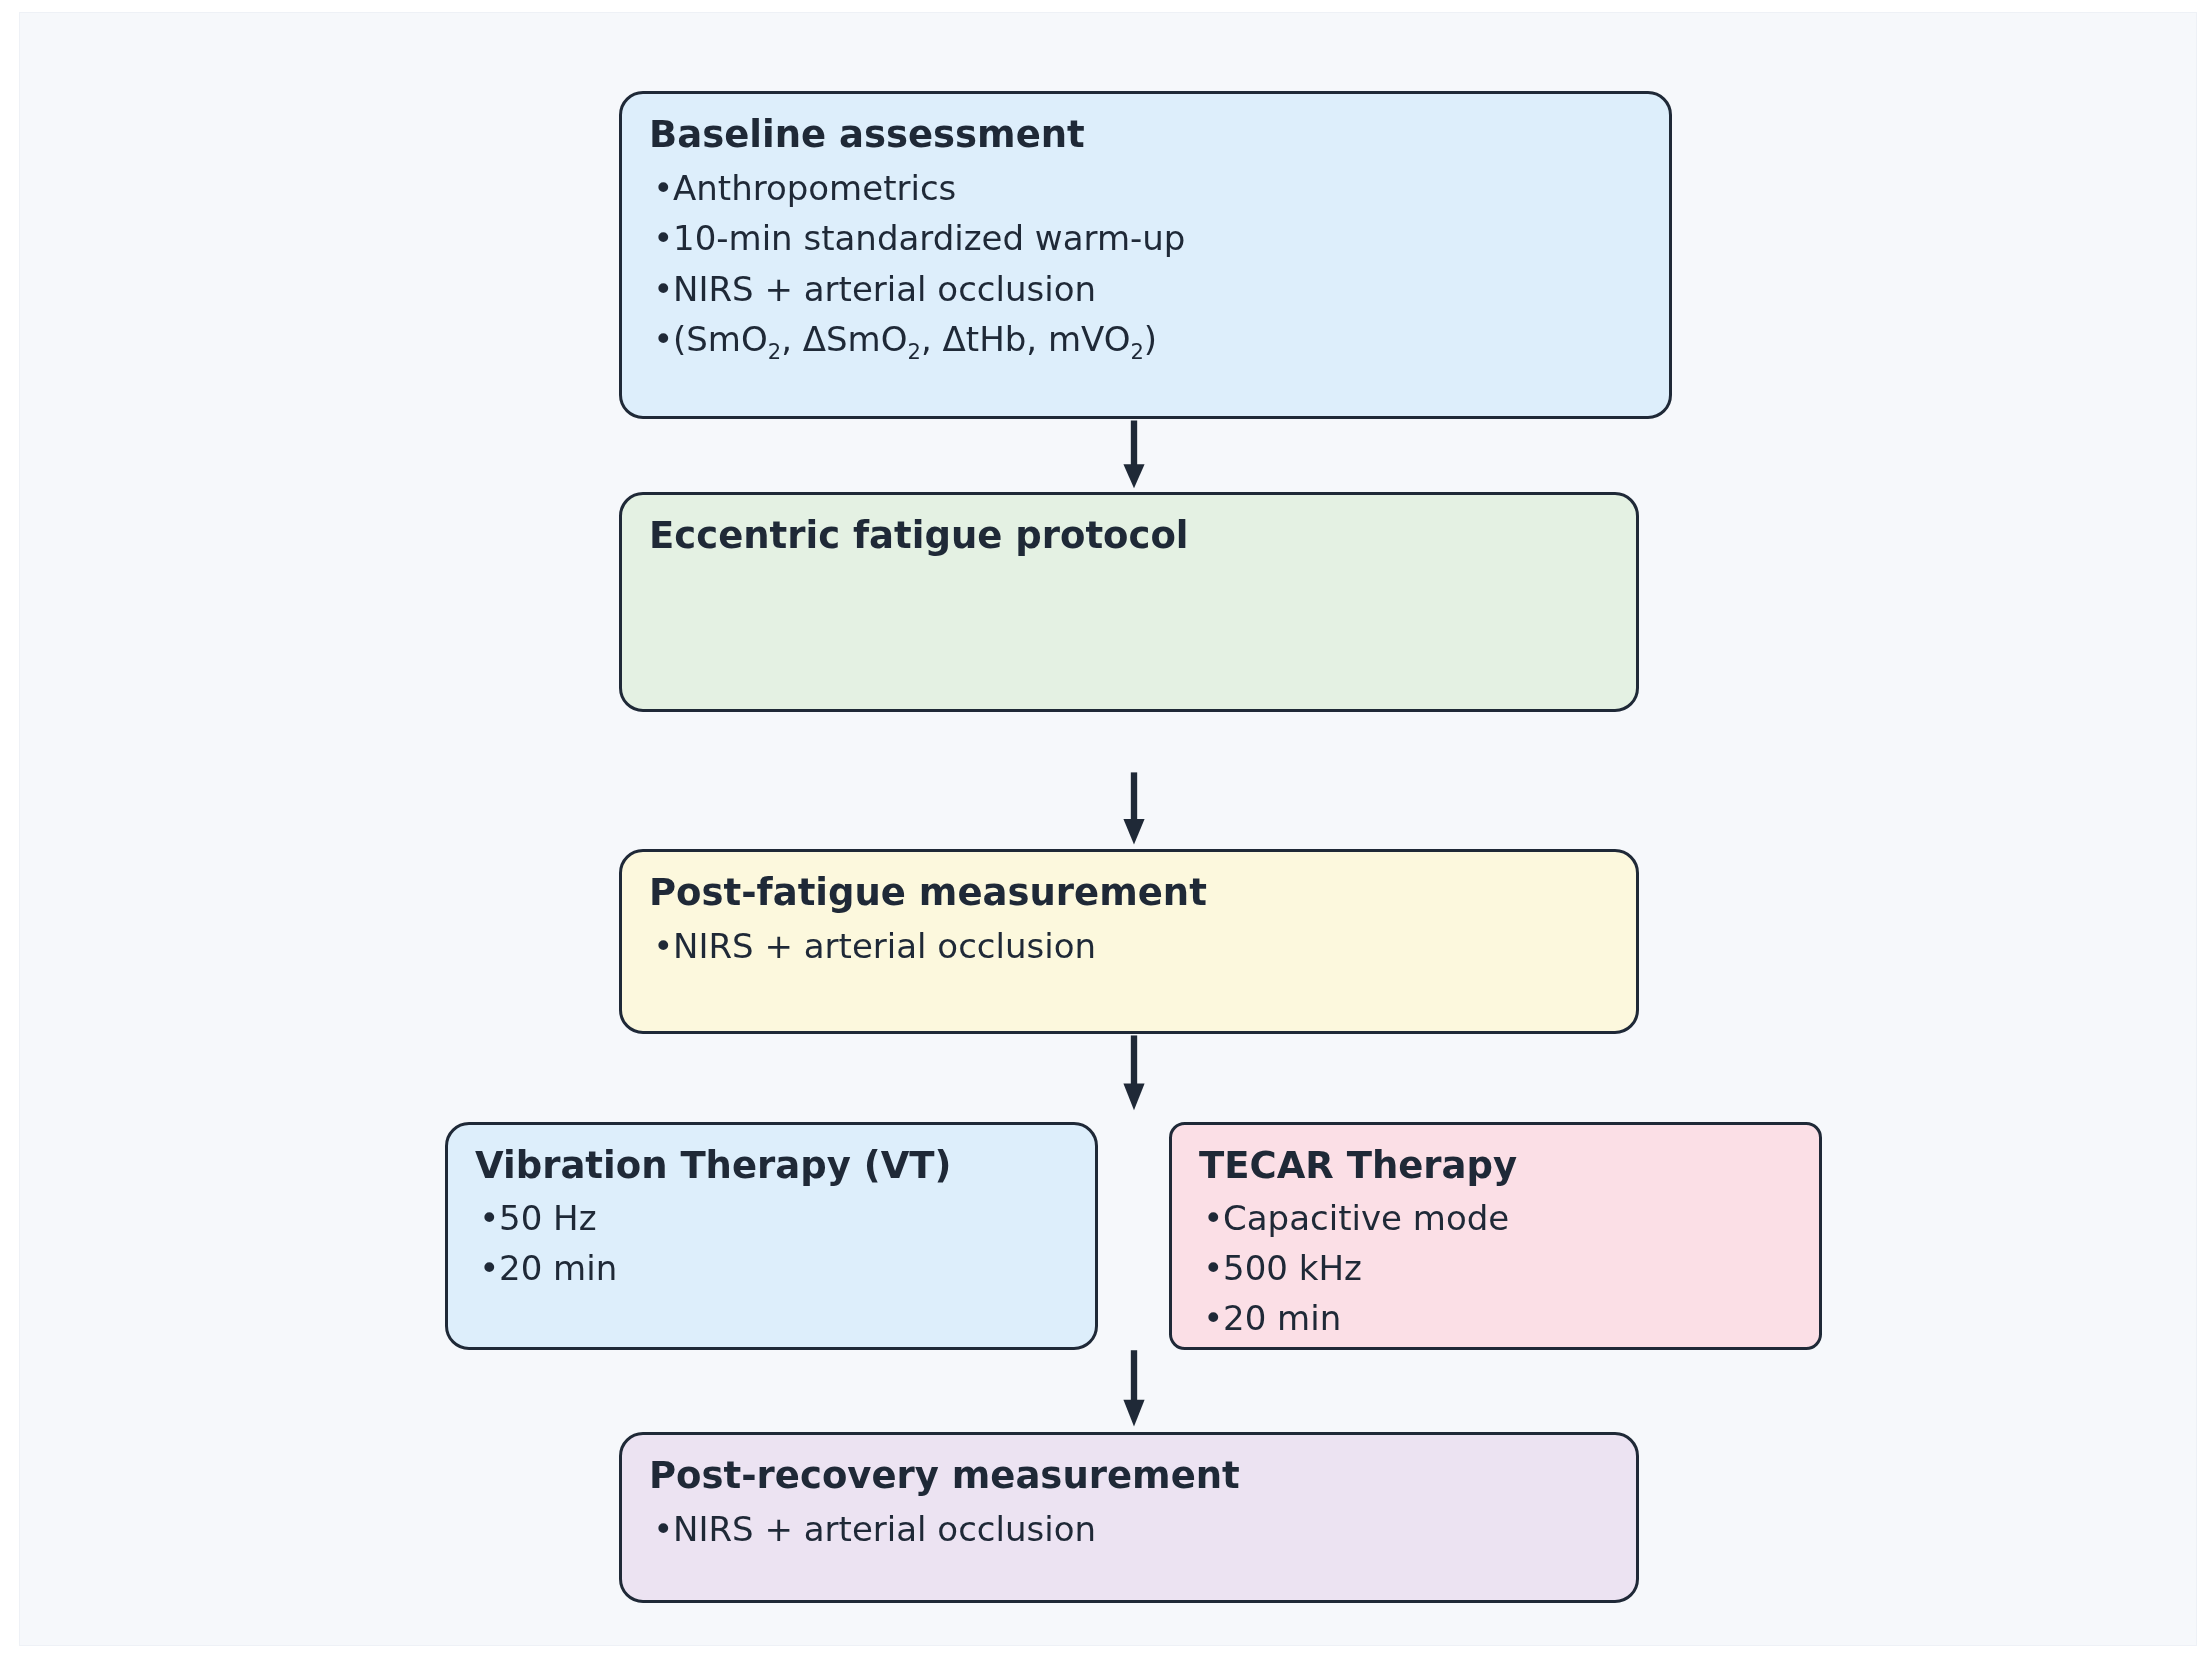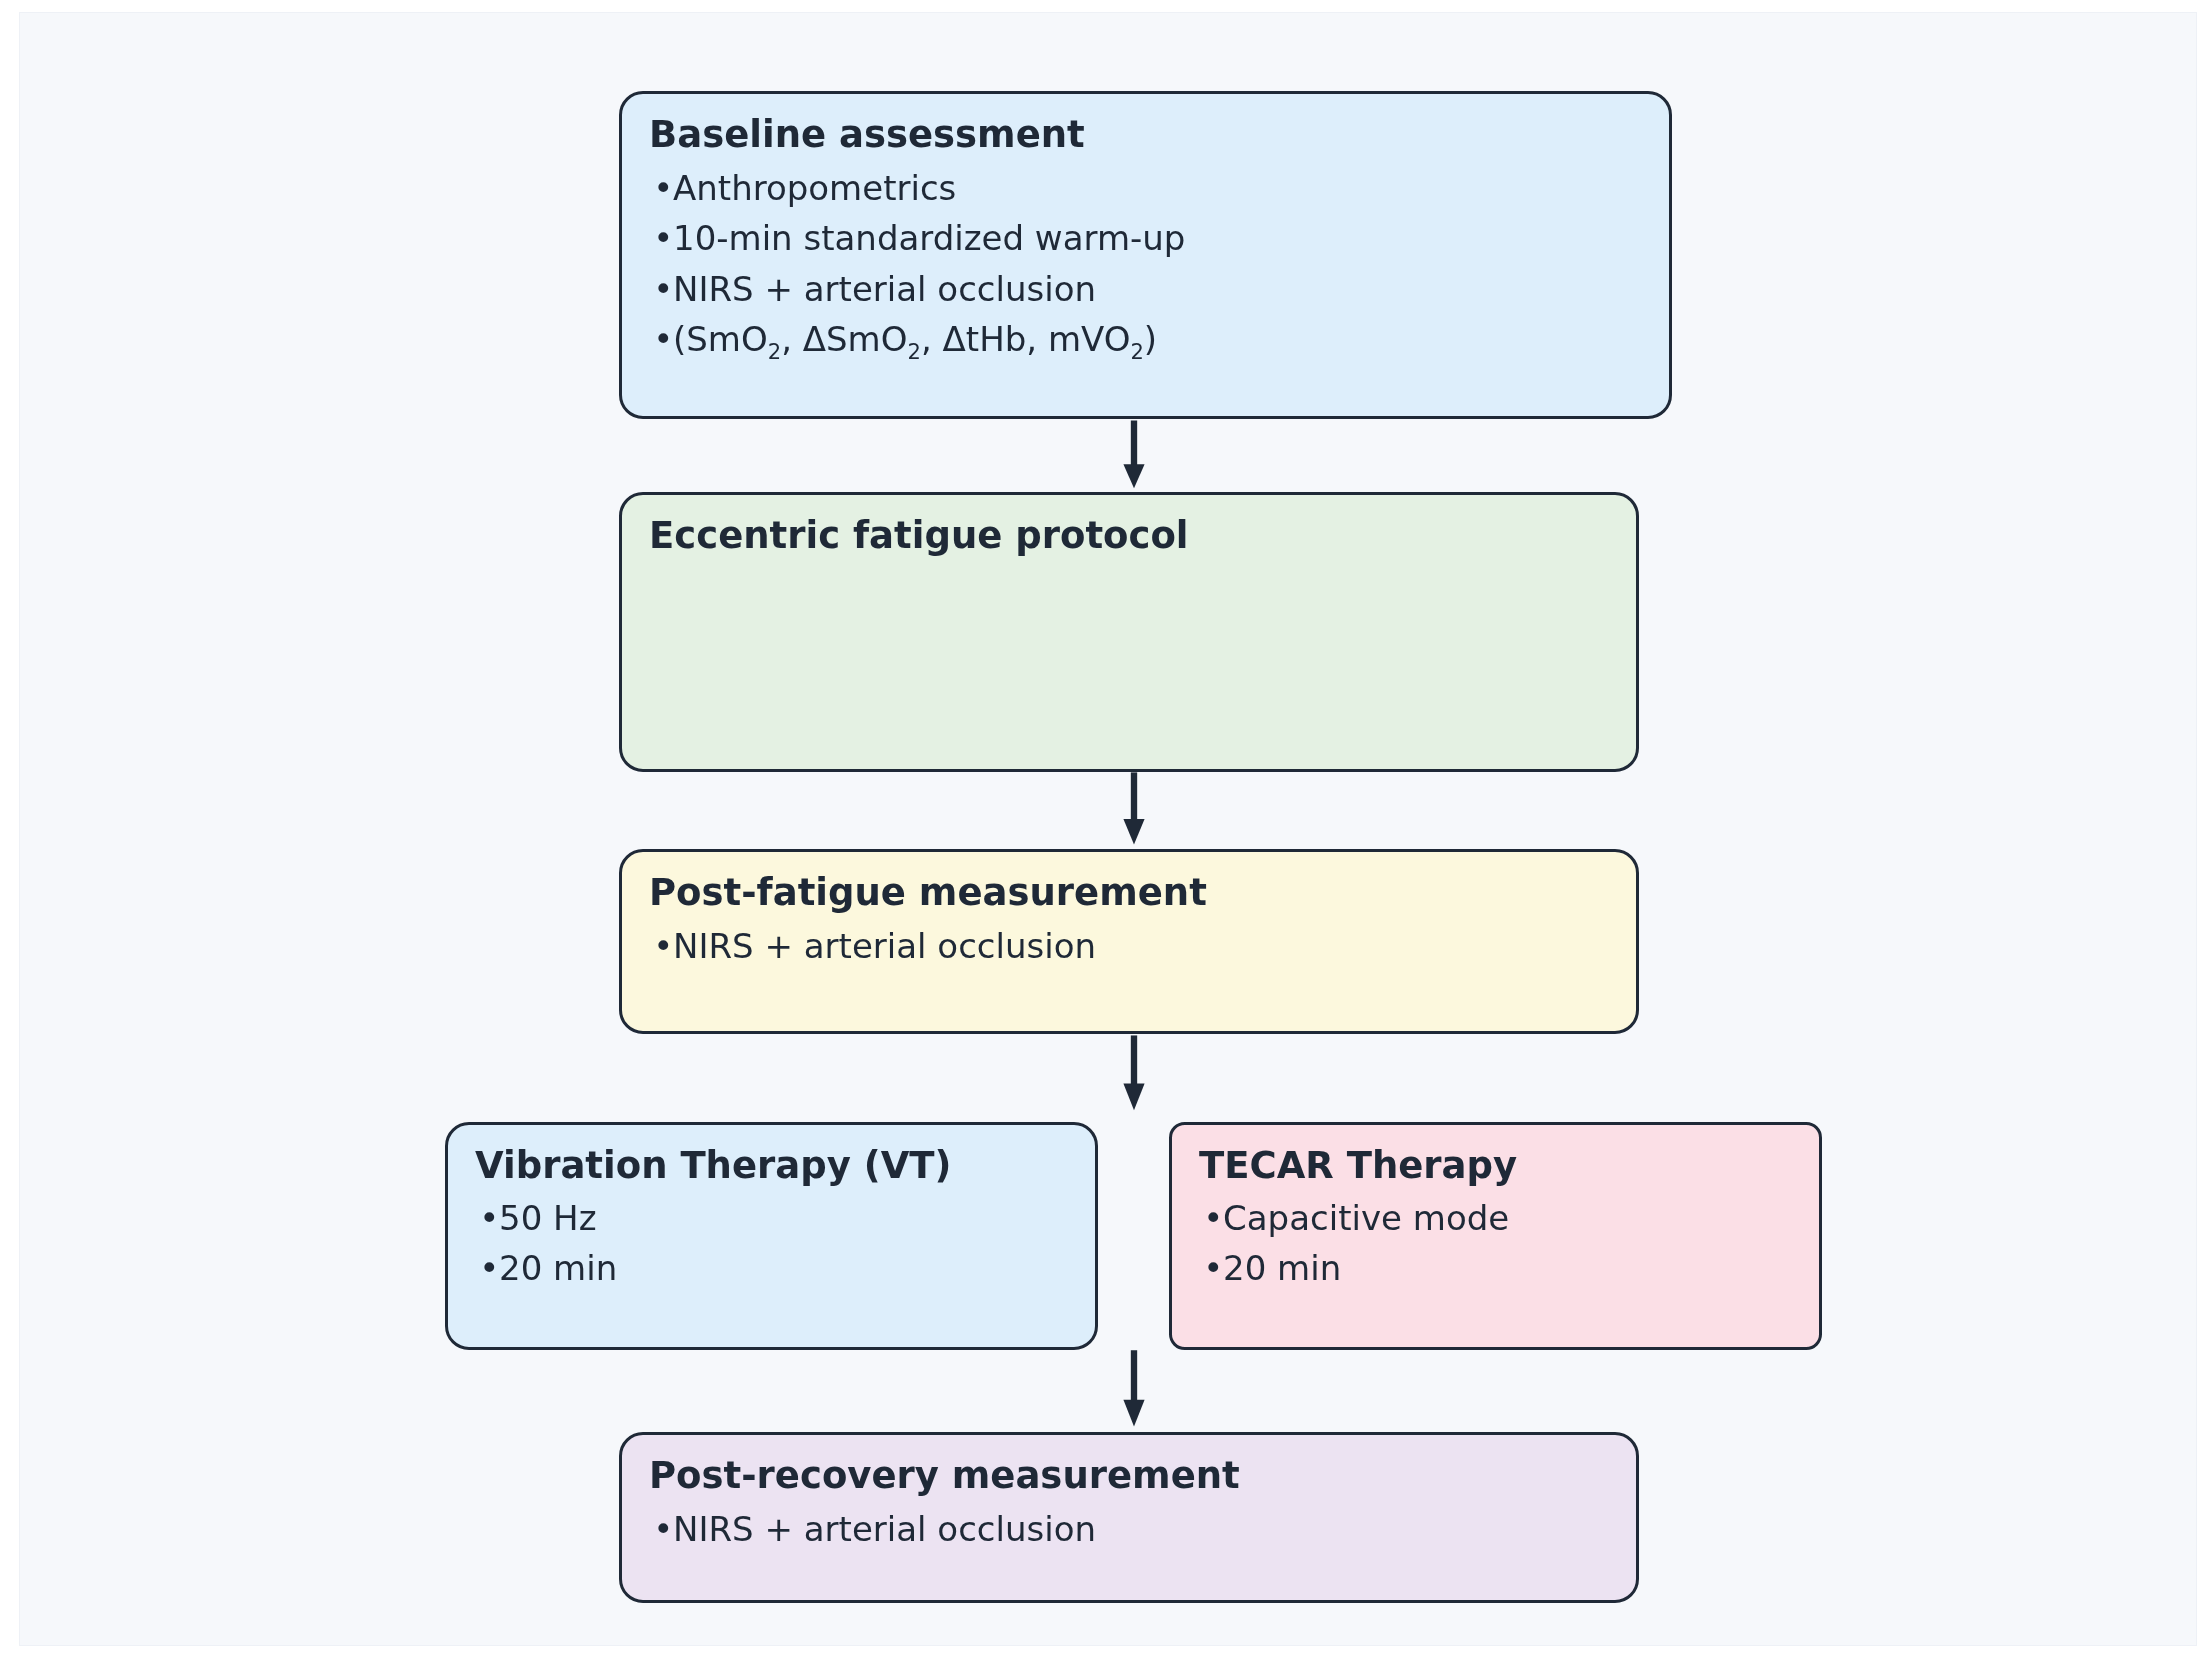--- a/index.html
+++ b/index.html
@@ -78,21 +78,21 @@
 
   
   #node-baseline {
     left: 599px;  top: 78px;  width: 1053px; height: 328px;
     background: #ddeefb;
   }
   #node-baseline .node-title { font-size: 37px; margin-bottom: 10px; }
   #node-baseline .node-list li { font-size: 34px; margin-bottom: 4.3px; }
 
   #node-eccentric {
-    left: 599px;  top: 479px;  width: 1020px; height: 280px;
+    left: 599px;  top: 479px;  width: 1020px; height: 220px;
     background: #e4f1e3;
   }
   #node-eccentric .node-title { font-size: 37px; margin-bottom: 10px; }
   #node-eccentric .node-list li { font-size: 34px; margin-bottom: 4.3px; }
 
   #node-postfatigue {
     left: 599px;  top: 836px; width: 1020px; height: 185px;
     background: #fcf8dd;
   }
   #node-postfatigue .node-title { font-size: 37px; margin-bottom: 10px; }
@@ -185,20 +185,21 @@
       <ul class="node-list">
         <li>50 Hz</li>
         <li>20 min</li>
       </ul>
     </div>
 
     <div class="node" id="node-tecar">
       <div class="node-title">TECAR Therapy</div>
       <ul class="node-list">
         <li>Capacitive mode</li>
+        <li>500 kHz</li>
         <li>20 min</li>
       </ul>
     </div>
 
     <div class="connector" id="connector-4">
       <svg width="24" height="88" viewBox="0 0 34 124">
         <line x1="17" y1="0" x2="17" y2="74" stroke="#1f2937" stroke-width="9"></line>
         <polygon points="17,108 2,70 32,70" fill="#1f2937"></polygon>
       </svg>
     </div>

